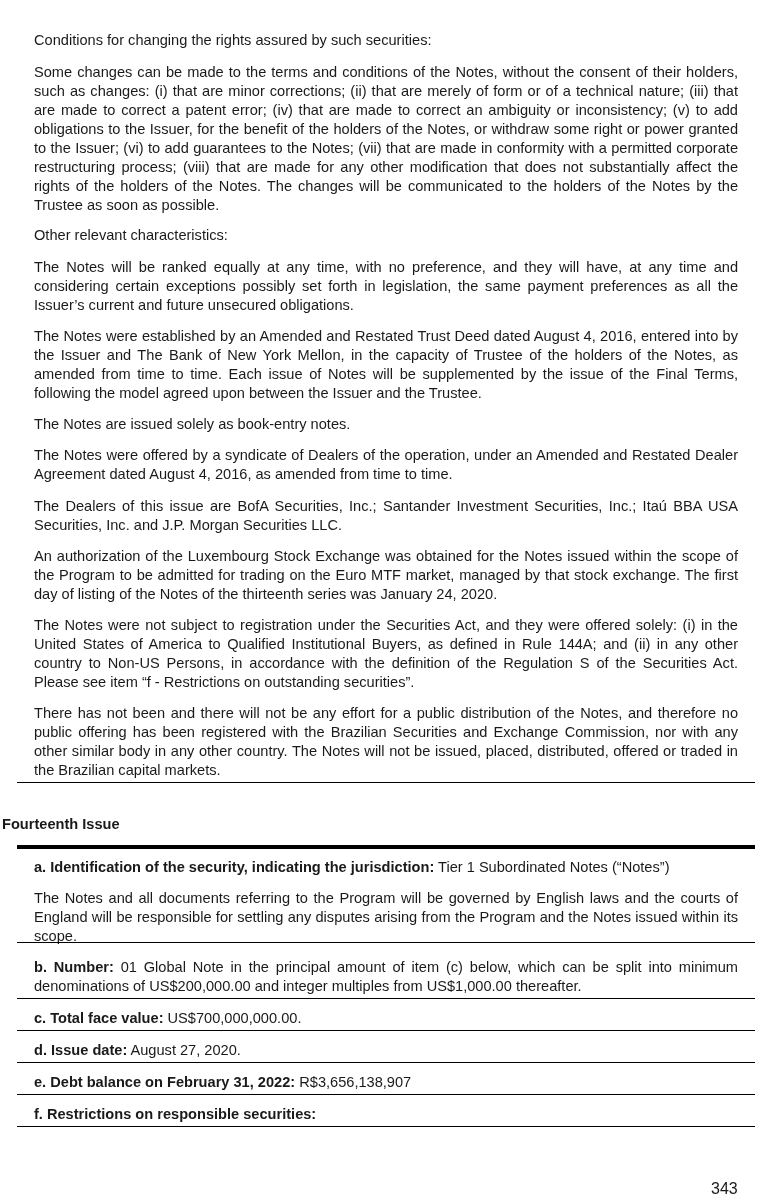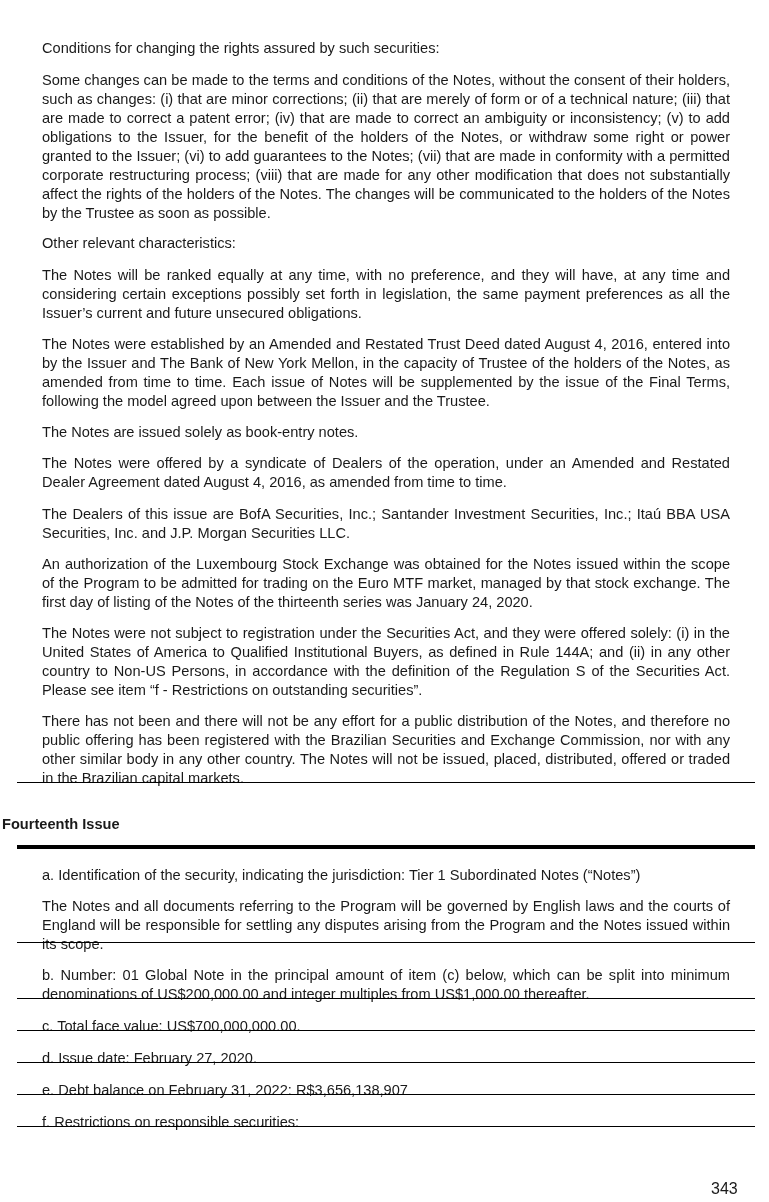--- a/index.html
+++ b/index.html
@@ -2,25 +2,25 @@
 <html><head>
   <meta charset="utf-8">
   <style>
     html, body { margin: 0; padding: 0; background: #ffffff; }
     body {
       width: 769px; height: 1202px; position: relative; overflow: hidden;
       font-family: "Liberation Sans", sans-serif; color: #1a1a1a;
       font-size: 14.6px; line-height: 19px;
     }
     .block { position: absolute; left: 26px; width: 720px; }
-    p { margin: 16px; text-align: justify; }
+    p { margin: 8px; text-align: justify; }
     .rule { position: absolute; left: 17px; width: 738px; height: 1px; background: #000; }
     .rule.thick { height: 4px; }
     .heading { position: absolute; left: 2px; font-weight: bold; text-align: center; }
-    b { font-weight: normal; }
+    b { font-weight: bold; }
     .page-num { position: absolute; left: 711px; top: 1179px; font-size: 16px; }
   </style>
 </head>
 <body>
 
 <div class="block" style="top:23px">
     <p>Conditions for changing the rights assured by such securities:</p>
   </div>
 <div class="block" style="top:55px">
     <p>Some changes can be made to the terms and conditions of the Notes, without the consent of their holders, such as changes: (i) that are minor corrections; (ii) that are merely of form or of a technical nature; (iii) that are made to correct a patent error; (iv) that are made to correct an ambiguity or inconsistency; (v) to add obligations to the Issuer, for the benefit of the holders of the Notes, or withdraw some right or power granted to the Issuer; (vi) to add guarantees to the Notes; (vii) that are made in conformity with a permitted corporate restructuring process; (viii) that are made for any other modification that does not substantially affect the rights of the holders of the Notes. The changes will be communicated to the holders of the Notes by the Trustee as soon as possible.</p>
@@ -71,21 +71,21 @@
   <p><b>b. Number:</b><span> 01 Global Note in the principal amount of item (c) below, which can be split into minimum denominations of US$200,000.00 and integer multiples from US$1,000.00 thereafter.</span></p>
 </div>
 
 <div class="rule" style="top:998px"></div>
 <div class="block" style="top:1001px">
   <p><b>c. Total face value:</b><span> US$700,000,000.00.</span></p>
 </div>
 
 <div class="rule" style="top:1030px"></div>
 <div class="block" style="top:1033px">
-  <p><b>d. Issue date:</b><span> February 27, 2020.</span></p>
+  <p><b>d. Issue date:</b><span> August 27, 2020.</span></p>
 </div>
 
 <div class="rule" style="top:1062px"></div>
 <div class="block" style="top:1065px">
   <p><b>e. Debt balance on February 31, 2022:</b><span> R$3,656,138,907</span></p>
 </div>
 
 <div class="rule" style="top:1094px"></div>
 <div class="block" style="top:1097px">
   <p><b>f. Restrictions on responsible securities:</b></p>

